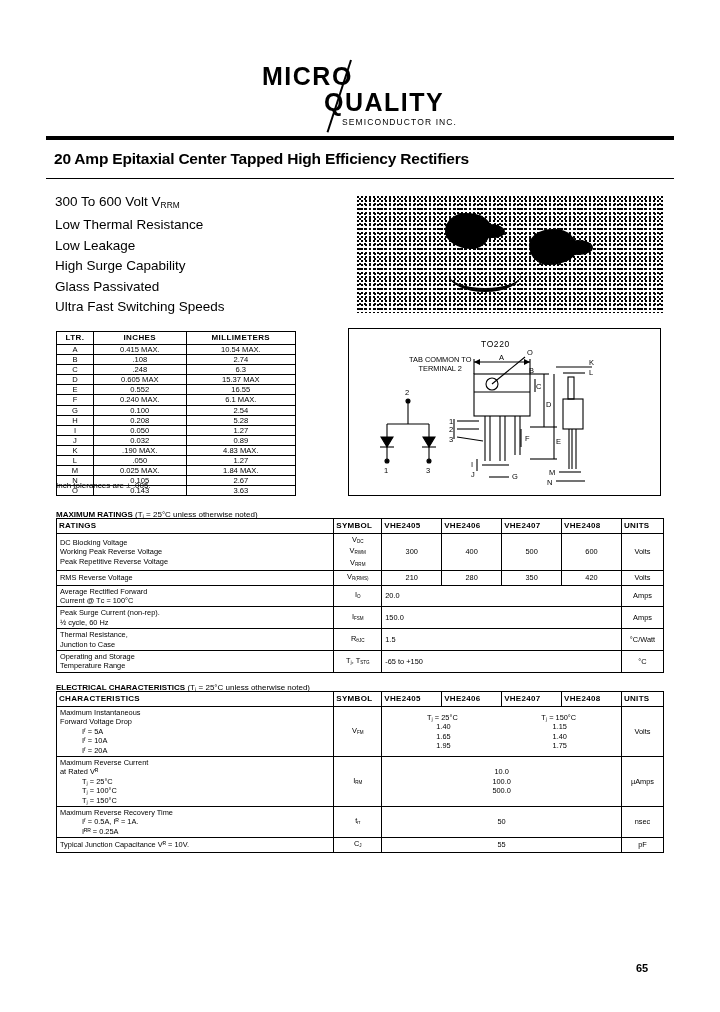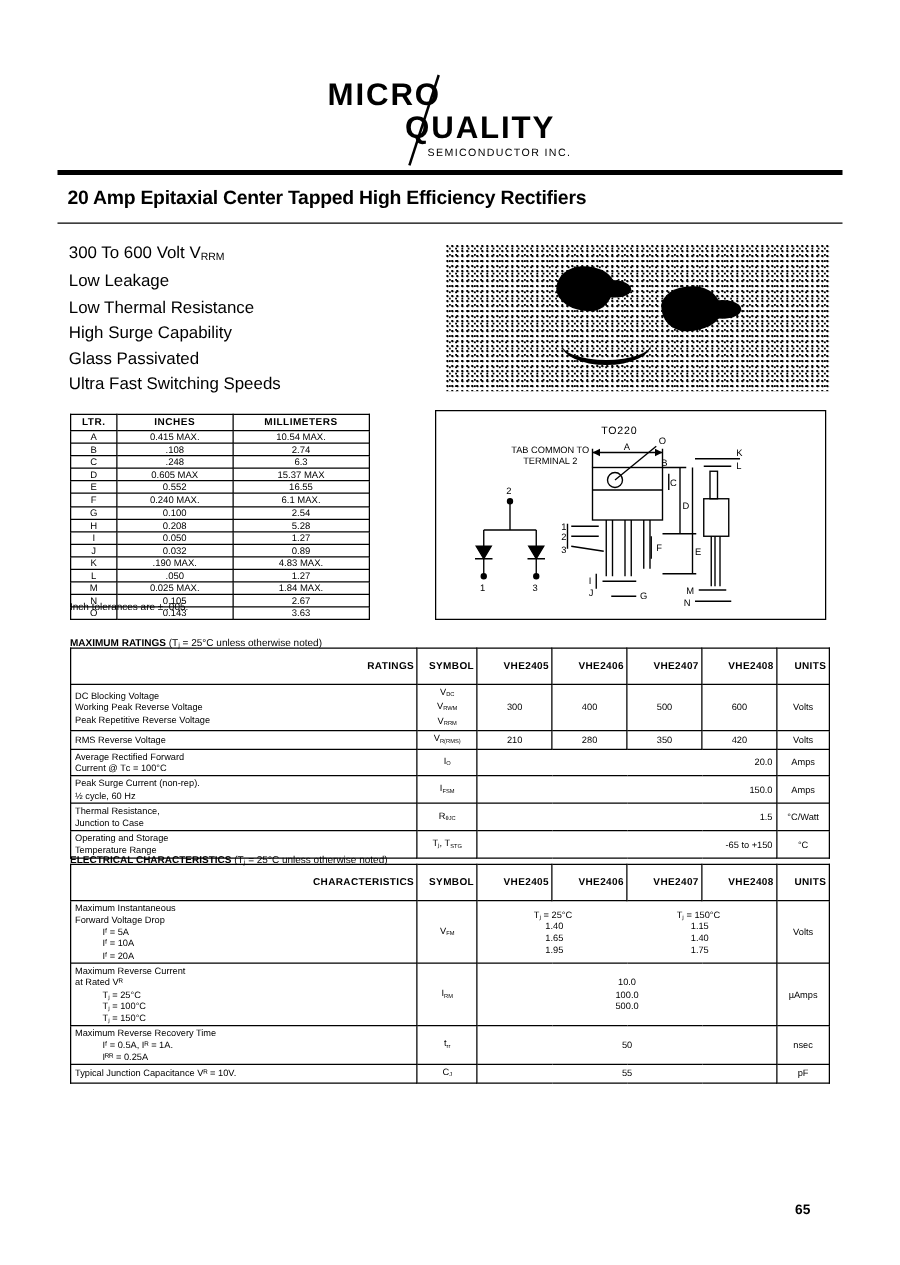--- a/index.html
+++ b/index.html
@@ -224,30 +224,30 @@
   }
   .spec th, .spec td {
     border: 1px solid #000;
     padding: 1px 3px;
     vertical-align: middle;
     line-height: 9.4px;
   }
   .spec thead th {
     font-size: 8px;
     font-weight: bold;
-    text-align: right;
+    text-align: left;
     letter-spacing: 0.3px;
-    height: 29px;
+    height: 15px;
     padding: 0 2px;
   }
   .spec td.desc { text-align: left; width: 278px; margin-left: 13px; }
   .spec td.sym  { text-align: center; width: 48px; }
   .spec td.val  { text-align: center; width: 60px; }
   .spec td.units{ text-align: center; width: 42px; }
-  .spec td.span4 { text-align: right; }
+  .spec td.span4 { text-align: left; }
 
   .page-num {
     position: absolute;
     left: 636px;
     top: 962px;
     font-size: 11px;
     font-weight: bold;
   }
 
   .cond-row {
@@ -269,22 +269,22 @@
     <div class="logo-slash"></div>
   </div>
 
   <div class="rule-top"></div>
   <div class="main-title">20 Amp Epitaxial Center Tapped High Efficiency Rectifiers</div>
   <div class="rule-thin"></div>
 
   <div class="features">
     <ul id="feature-ul">
         <li>300 To 600 Volt V<sub>RRM</sub></li>
+        <li>Low Thermal Resistance</li>
         <li>Low Leakage</li>
-        <li>Low Thermal Resistance</li>
         <li>High Surge Capability</li>
         <li>Glass Passivated</li>
         <li>Ultra Fast Switching Speeds</li>
       </ul>
   </div>
 
   <div class="photo">
     <div class="blob blob-a"></div>
     <div class="blob blob-a2"></div>
     <div class="blob blob-b"></div>

